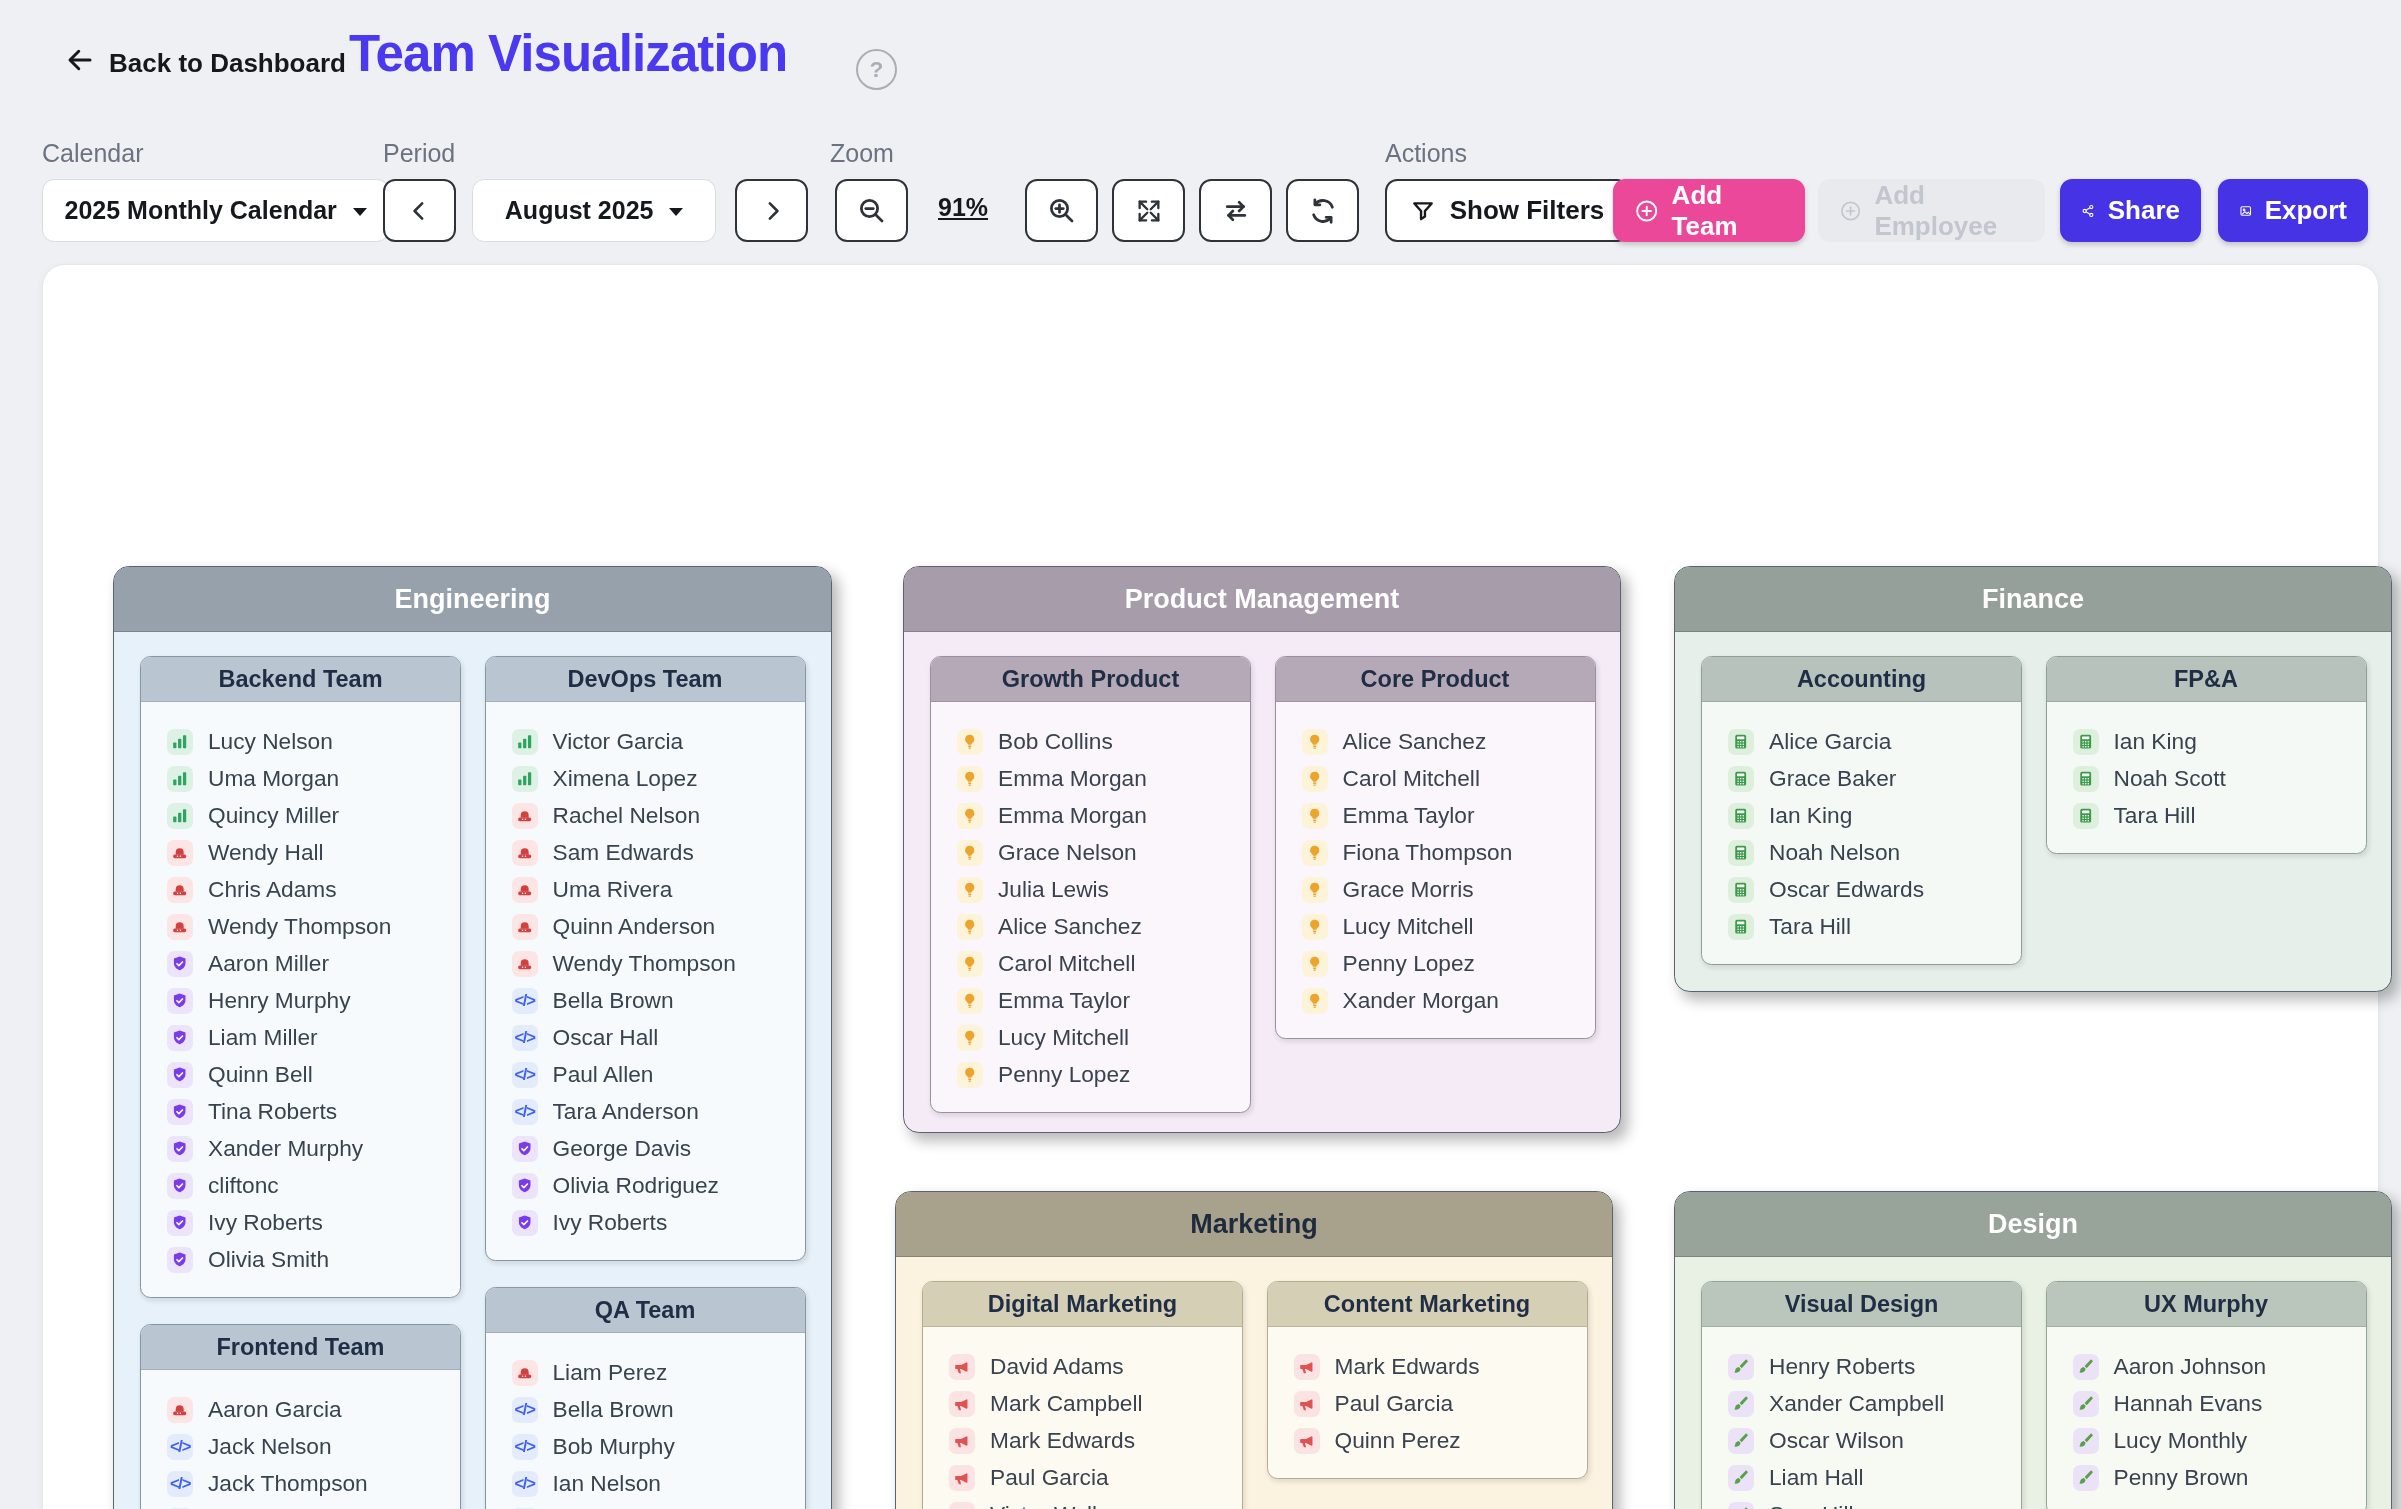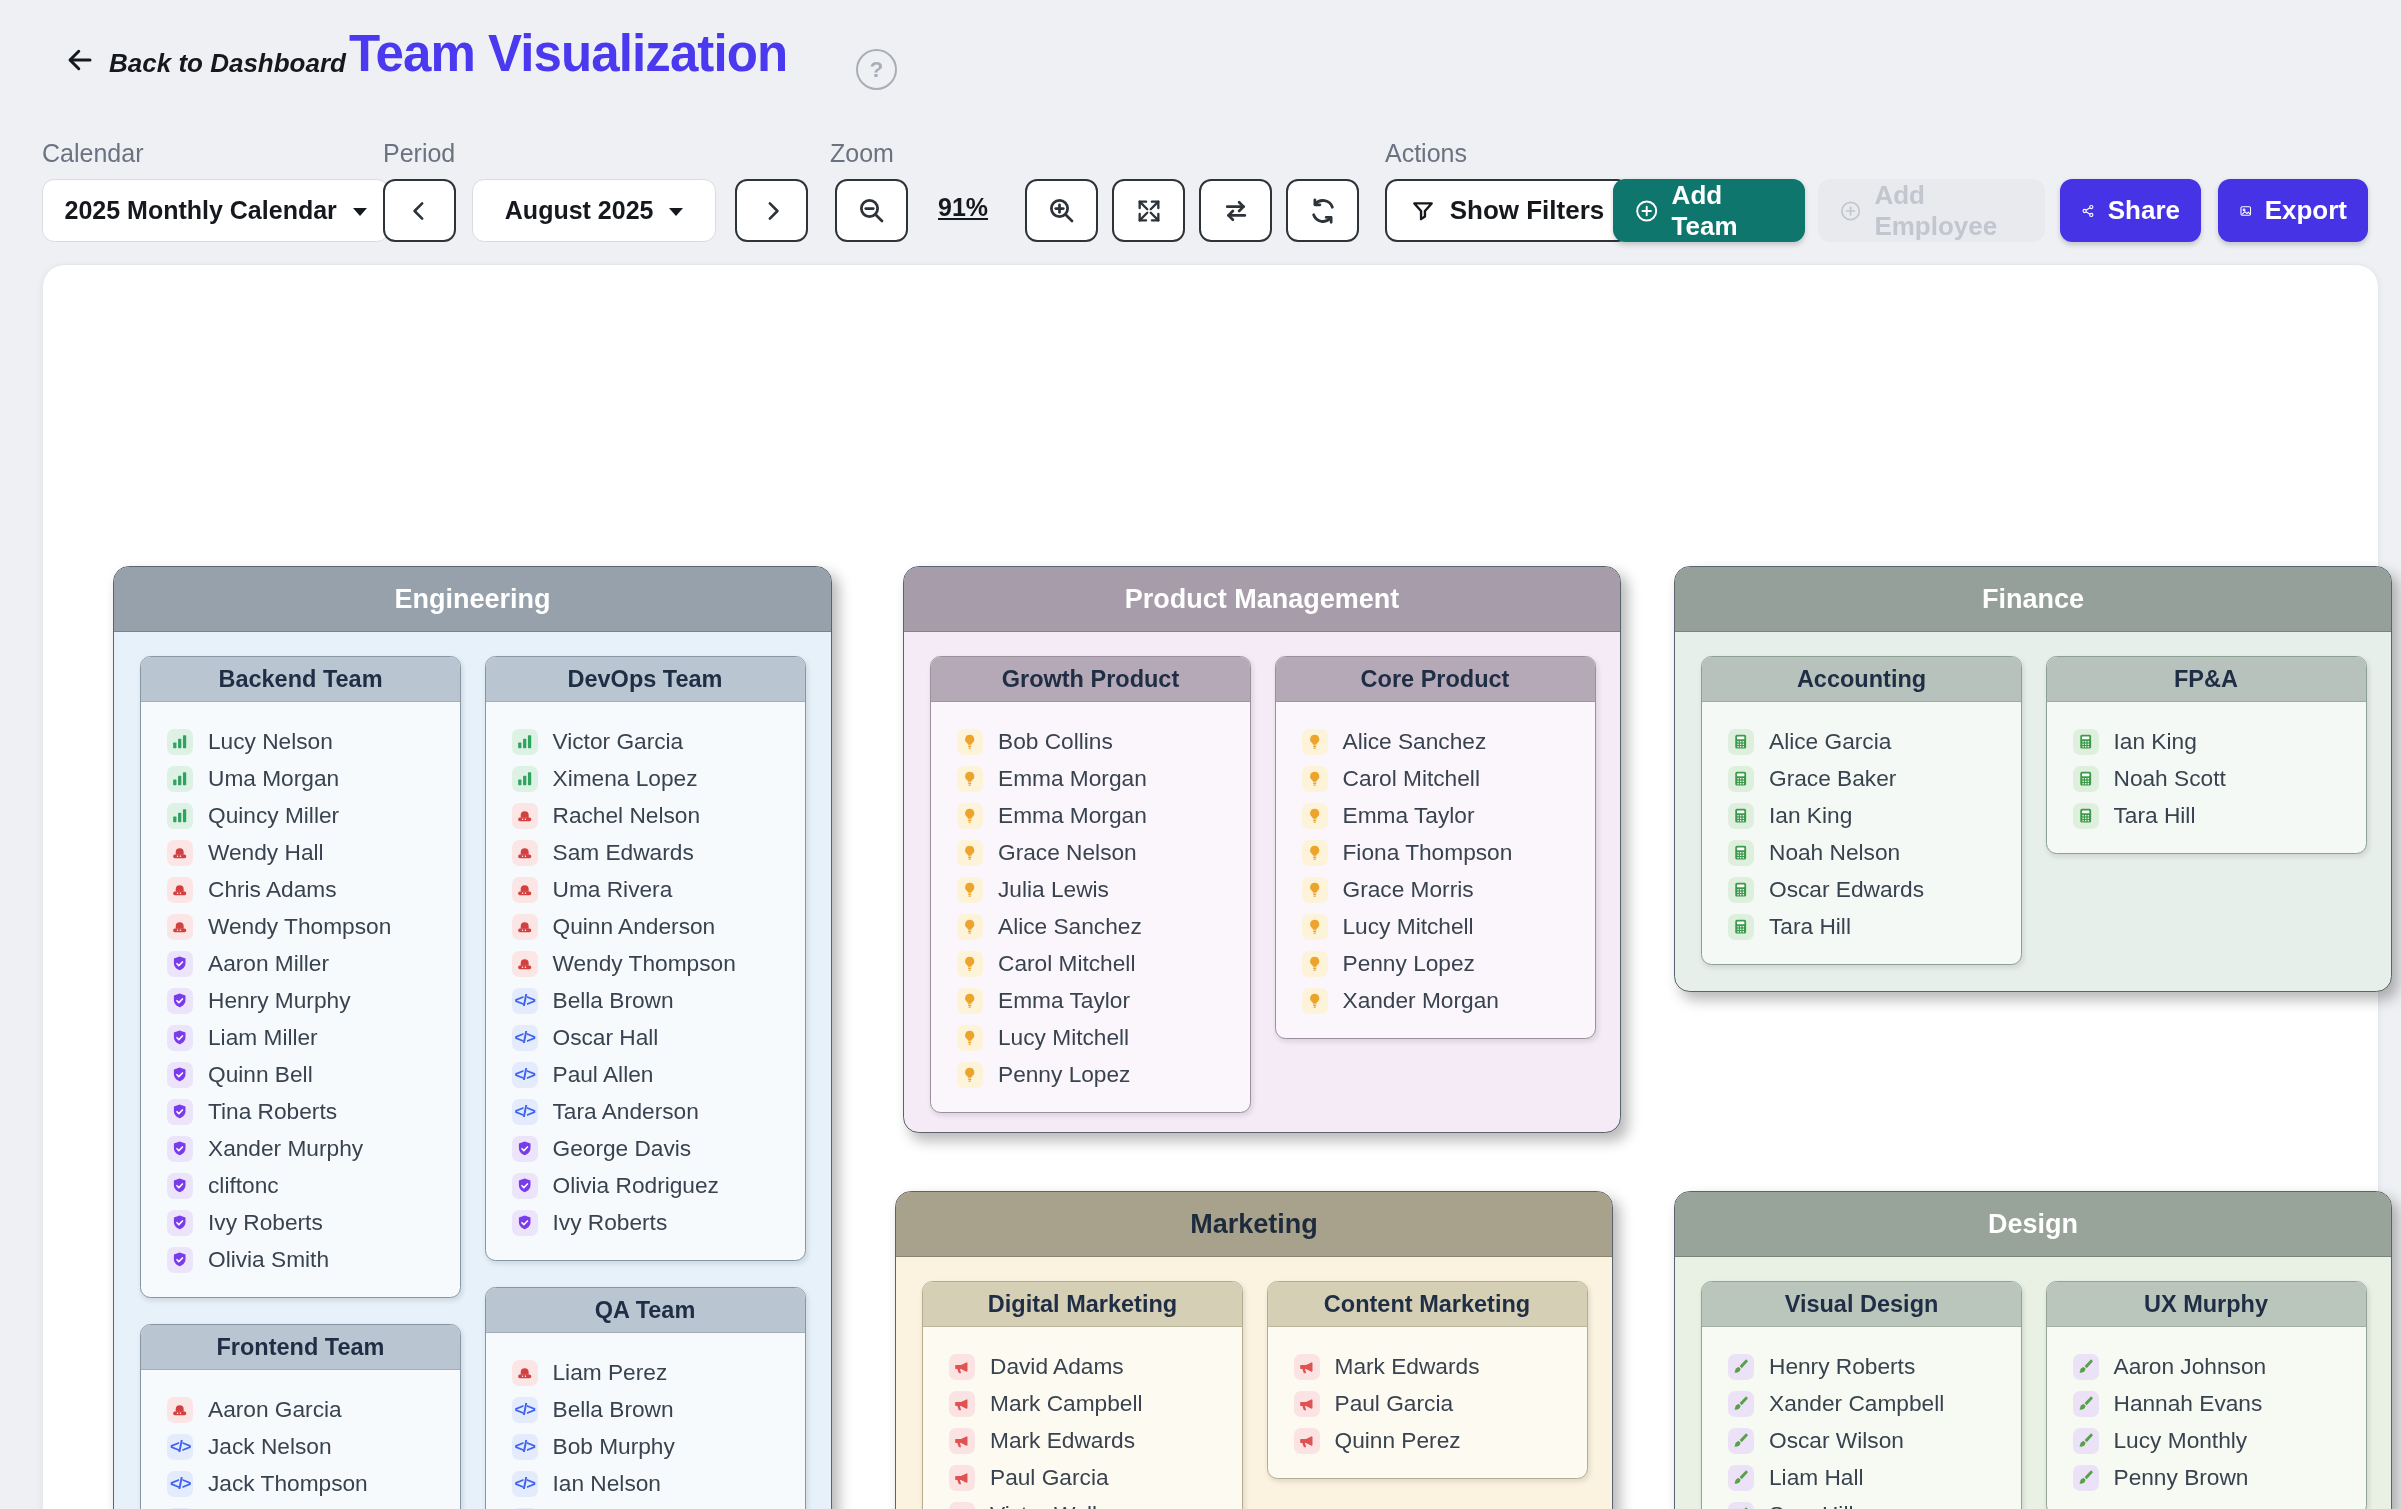--- a/index.html
+++ b/index.html
@@ -4,21 +4,21 @@
 <style>
   html,body{margin:0;padding:0;}
   body{
     width:2401px;height:1509px;position:relative;overflow:hidden;
     background:#eef0f3;font-family:"Liberation Sans",sans-serif;
     -webkit-font-smoothing:antialiased;
   }
   .abs{position:absolute;}
   
   .back-btn{left:65px;top:45px;display:flex;align-items:center;gap:14px;
-    font-size:26px;font-weight:700;color:#15181d;cursor:pointer;font-style:italic;}
+    font-size:26px;font-weight:700;color:#15181d;cursor:pointer;}
   .page-title{left:349px;top:24.4px;font-size:51px;font-weight:700;color:#4a39ee;letter-spacing:-0.9px;}
   .help-circle{left:856px;top:49px;width:37px;height:37px;border:2.6px solid #a9aeb6;border-radius:50%;
     color:#a9aeb6;font-size:22.7px;font-weight:700;display:flex;align-items:center;justify-content:center;}
   
   .tb-label{font-size:25px;color:#6b7280;top:139px;}
   .ctl{top:179px;height:63px;background:#fff;border-radius:12.2px;display:flex;
     align-items:center;justify-content:center;box-sizing:border-box;}
   .select{border:1.7px solid #d8dce1;font-size:25px;font-weight:600;color:#15181d;gap:15.7px;}
   .caret{width:0;height:0;border-left:7px solid transparent;border-right:7px solid transparent;
     border-top:8.7px solid #15181d;margin-top:3.5px;}
@@ -136,21 +136,21 @@
       <path d="M18.5 21v-4h-4"></path>
     </svg>
 </div>
 
 <div class="abs ctl txtbtn" style="left:1385px">
   <svg width="26" height="26" viewBox="0 0 24 24" fill="none" stroke="currentColor" stroke-width="2.2" stroke-linejoin="round">
       <path d="M4 5h16l-6.2 7v5l-3.6 2.5V12z"></path>
     </svg>
   <span>Show Filters</span>
 </div>
-<div class="abs ctl fillbtn" style="left:1613px;width:192px;background:#0f766e">
+<div class="abs ctl fillbtn" style="left:1613px;width:192px;background:#ec4899">
   <svg width="28" height="28" viewBox="0 0 24 24" fill="none" stroke="#fff" stroke-width="1.8" stroke-linecap="round">
       <circle cx="12" cy="12" r="9"></circle>
       <line x1="12" y1="8" x2="12" y2="16"></line>
       <line x1="8" y1="12" x2="16" y2="12"></line>
     </svg>
   <span>Add Team</span>
 </div>
 <div class="abs ctl fillbtn disabled-btn" style="left:1818px;width:227px;background:#e8eaee;color:#c2c7cf">
   <svg width="28" height="28" viewBox="0 0 24 24" fill="none" stroke="#c2c7cf" stroke-width="1.8" stroke-linecap="round">
       <circle cx="12" cy="12" r="9"></circle>

